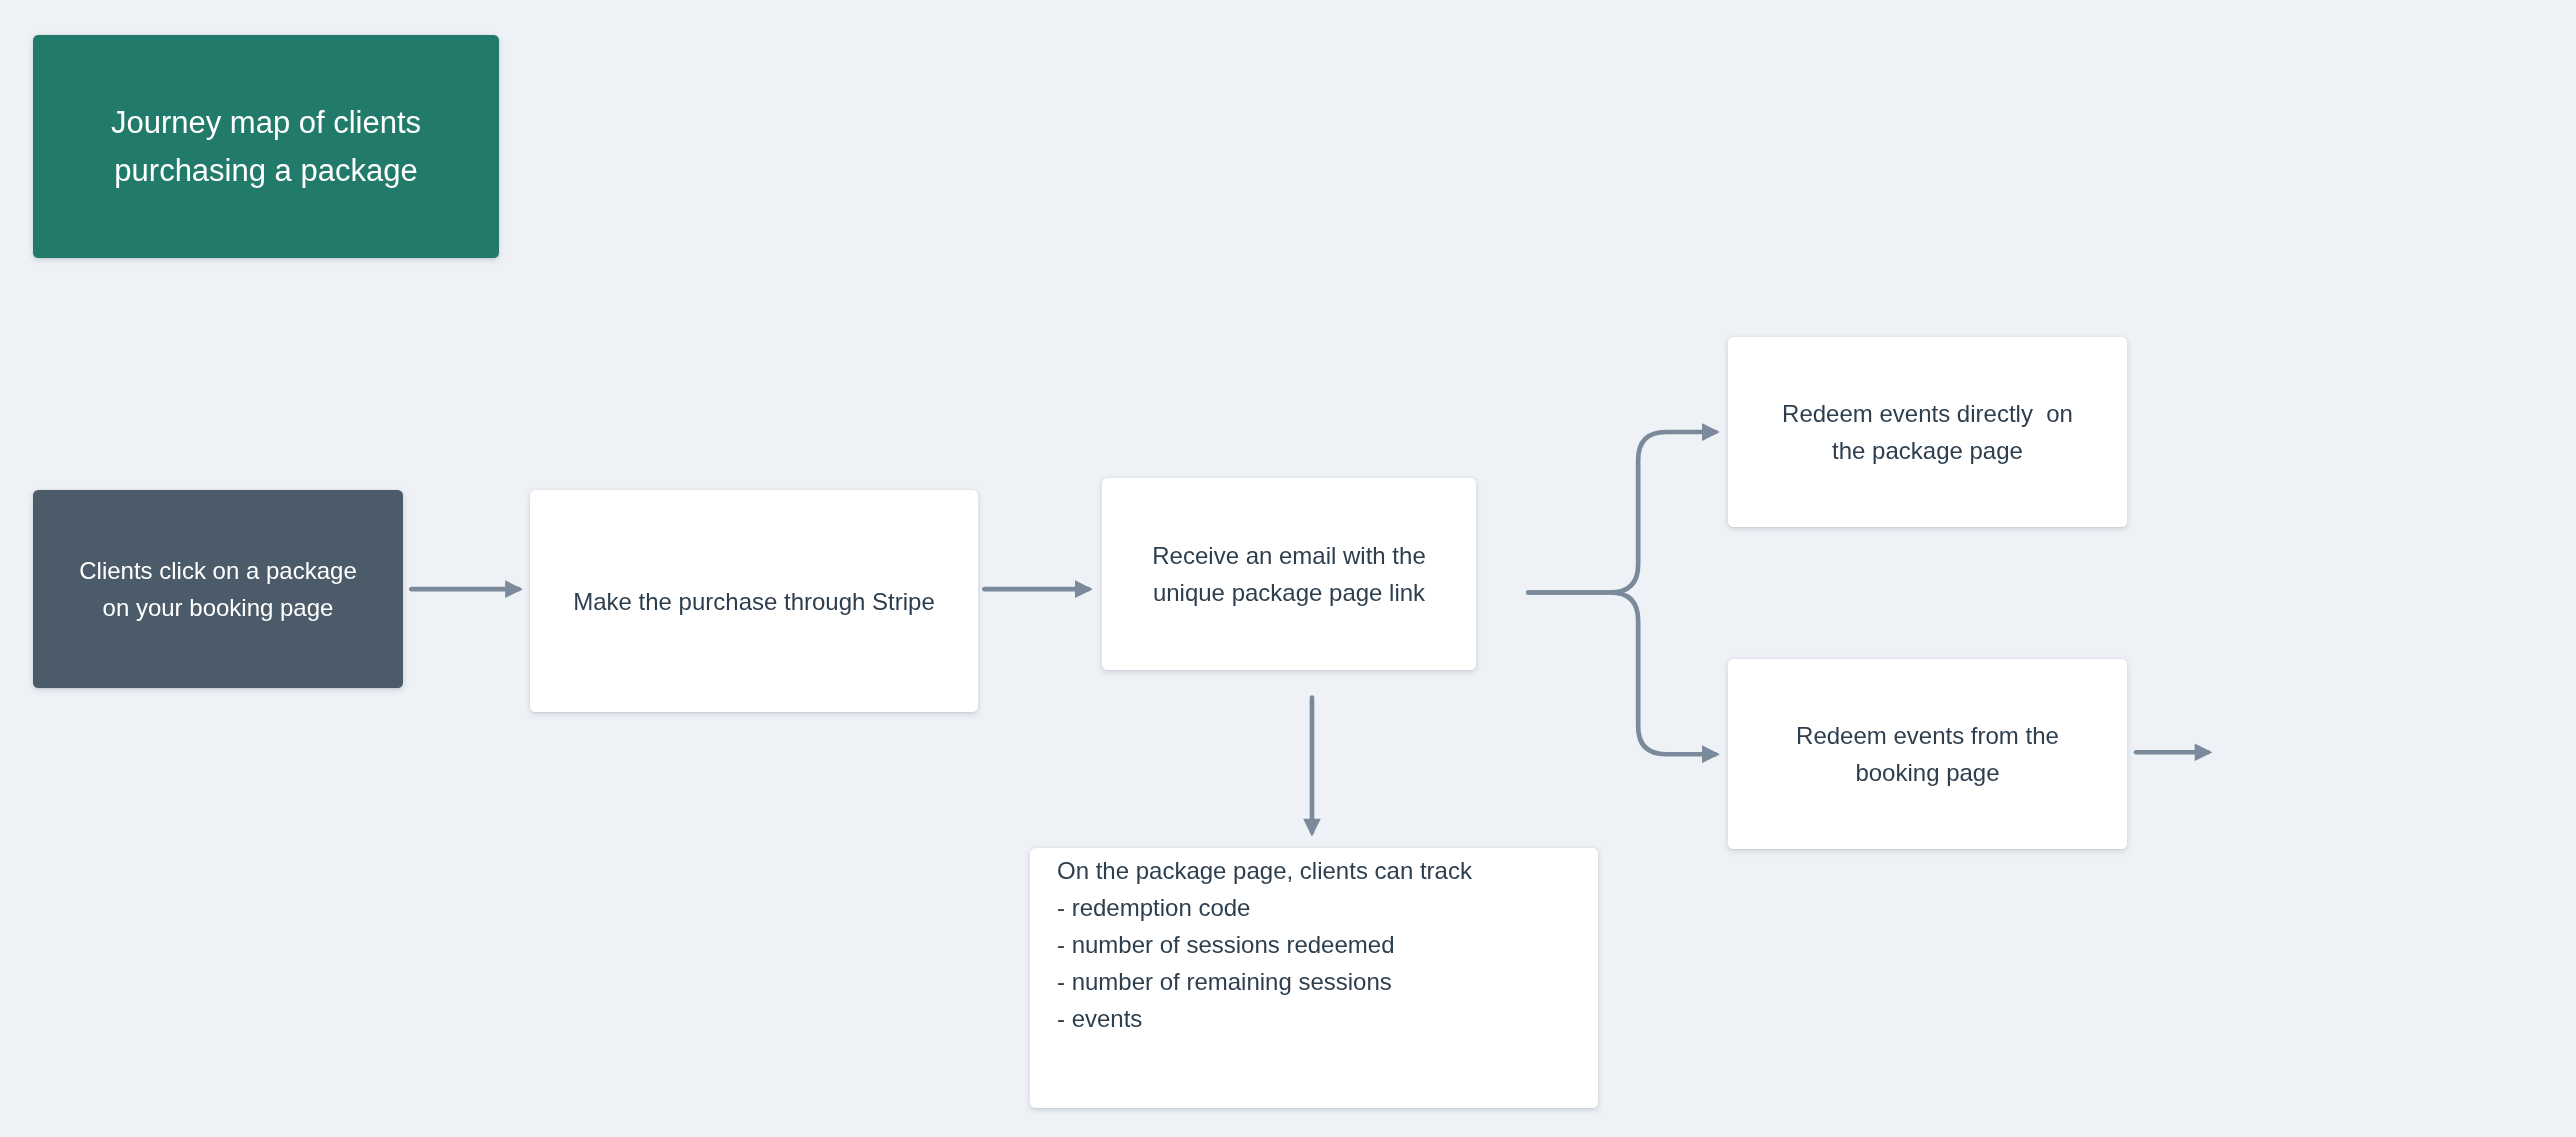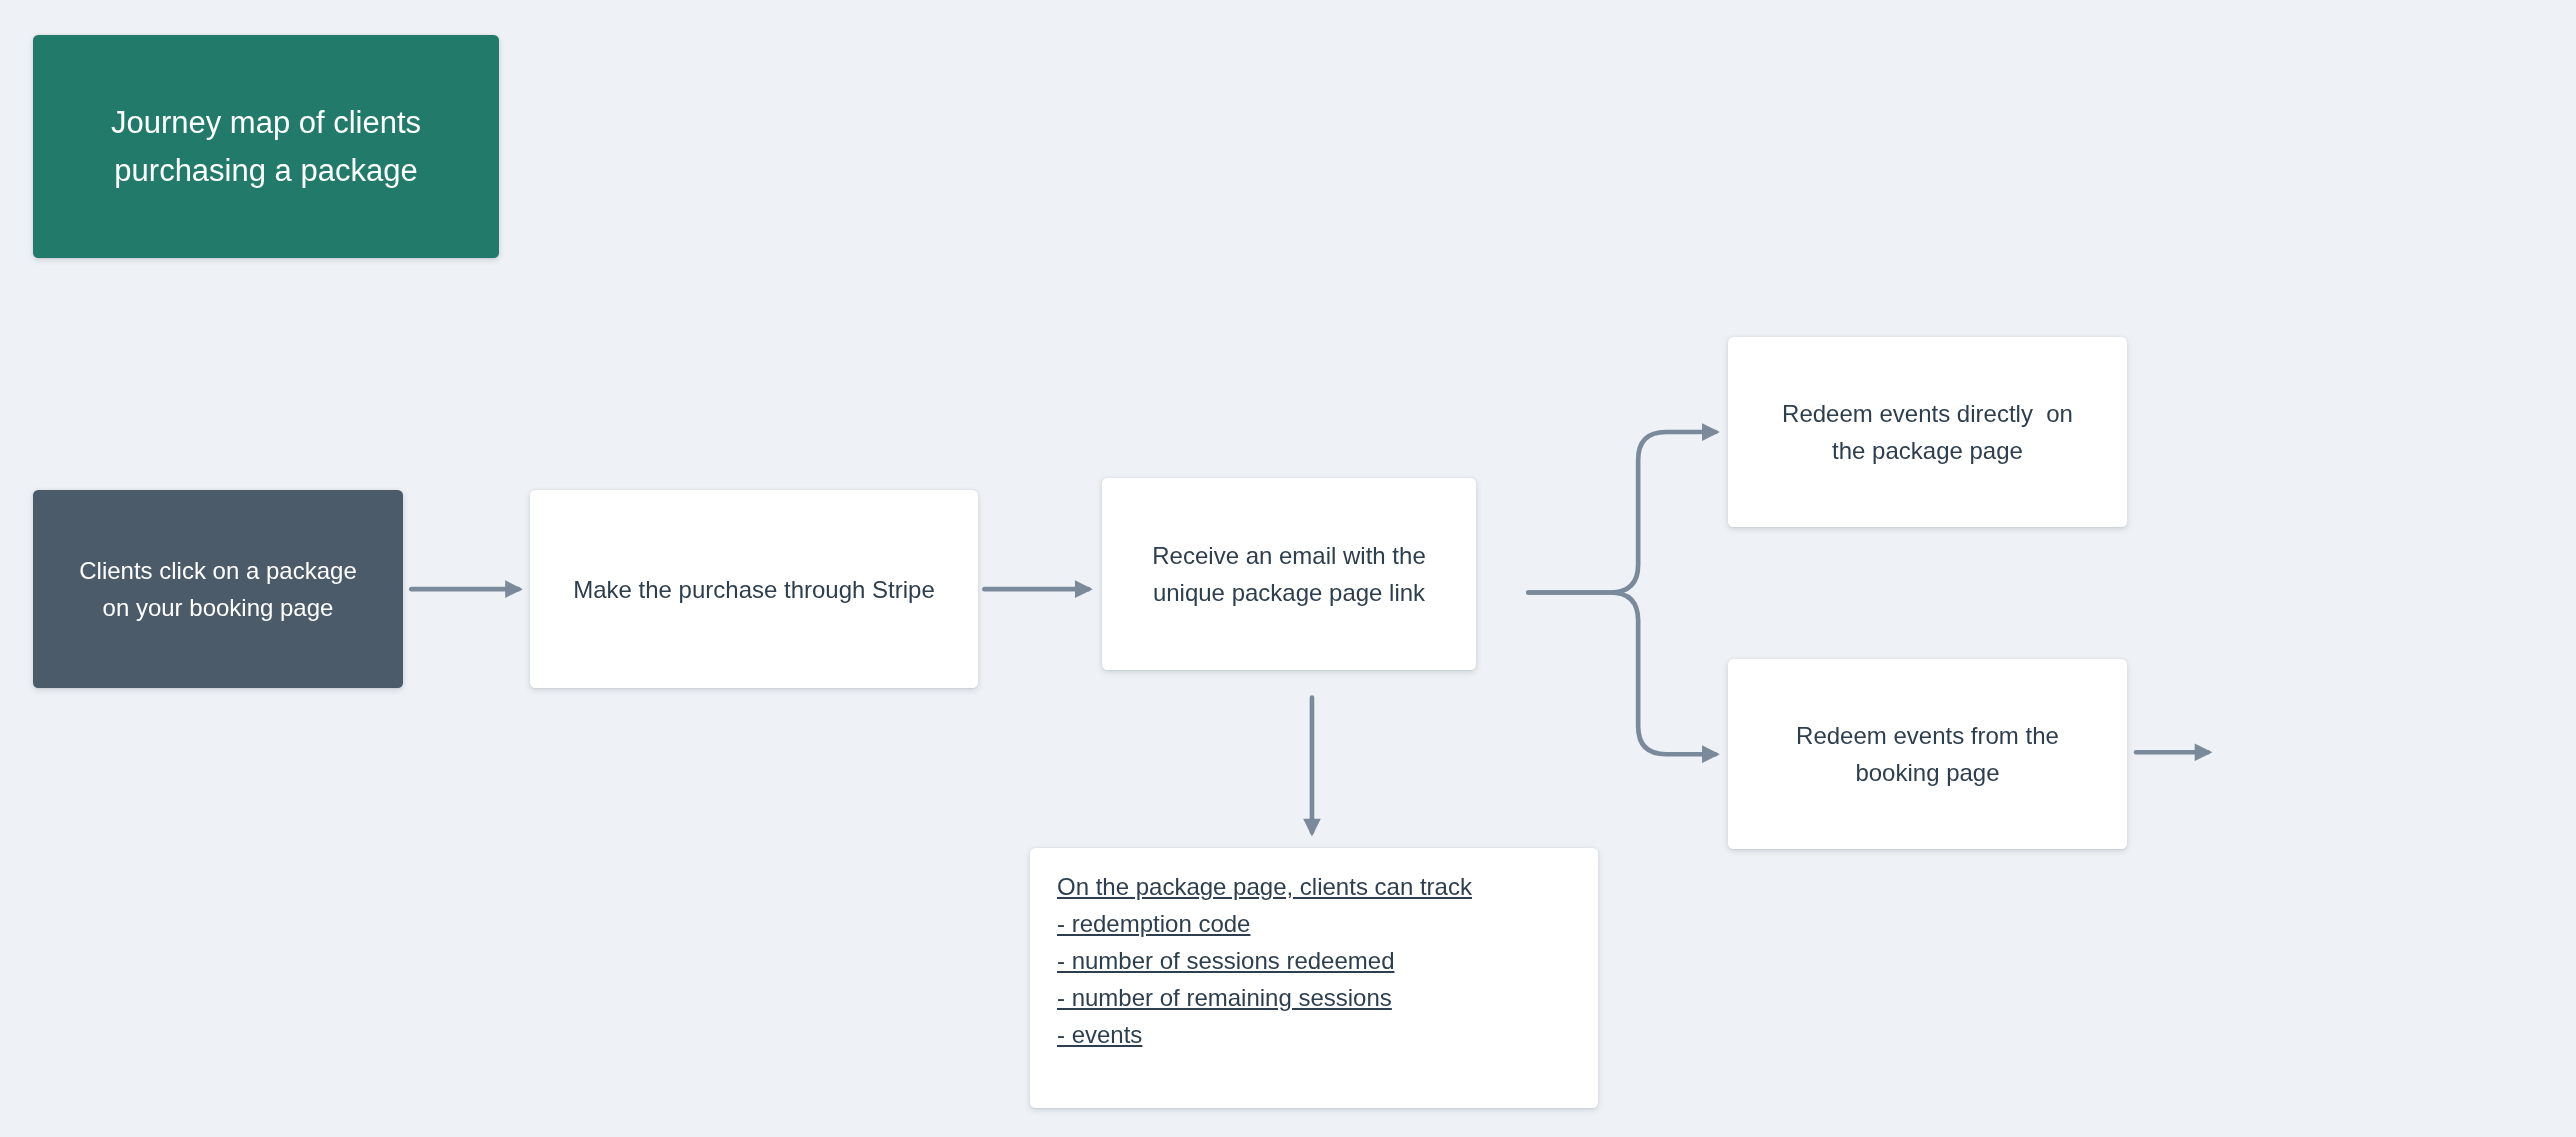--- a/index.html
+++ b/index.html
@@ -56,23 +56,22 @@
     background: #ffffff;
     color: #2d3e4e;
   }
   .note-node {
     position: absolute;
     box-sizing: border-box;
     border-radius: 5.3px;
     background: #ffffff;
     color: #2d3e4e;
     box-shadow: 0 2px 6.7px rgba(54, 76, 99, 0.16), 0 0.7px 2px rgba(54, 76, 99, 0.10);
-    padding: 20px 27px 16px 27px;
+    padding: 4px 27px 16px 27px;
     text-align: left;
-    text-decoration: underline;
   }
   .note-node .line {
     display: block;
     white-space: pre-wrap;
     line-height: 37px;
     font-size: 24px;
   }
 </style>
 </head>
 <body>
@@ -102,21 +101,21 @@
     </div>
   </div>
 
   <div class="node title-node" style="left:33px; top:35px; width:466px; height:223px;">
     <div class="label">
       <span class="line">Journey map of clients</span>
       <span class="line">purchasing a package</span>
     </div>
   </div>
 
-  <div class="node white-node" style="left:530px; top:490px; width:448px; height:198px;">
+  <div class="node white-node" style="left:530px; top:490px; width:448px; height:222px;">
     <div class="label">
       <span class="line">Make the purchase through Stripe</span>
     </div>
   </div>
 
   <div class="node white-node" style="left:1102px; top:478px; width:374px; height:192px;">
     <div class="label">
       <span class="line">Receive an email with the</span>
       <span class="line">unique package page link</span>
     </div>

